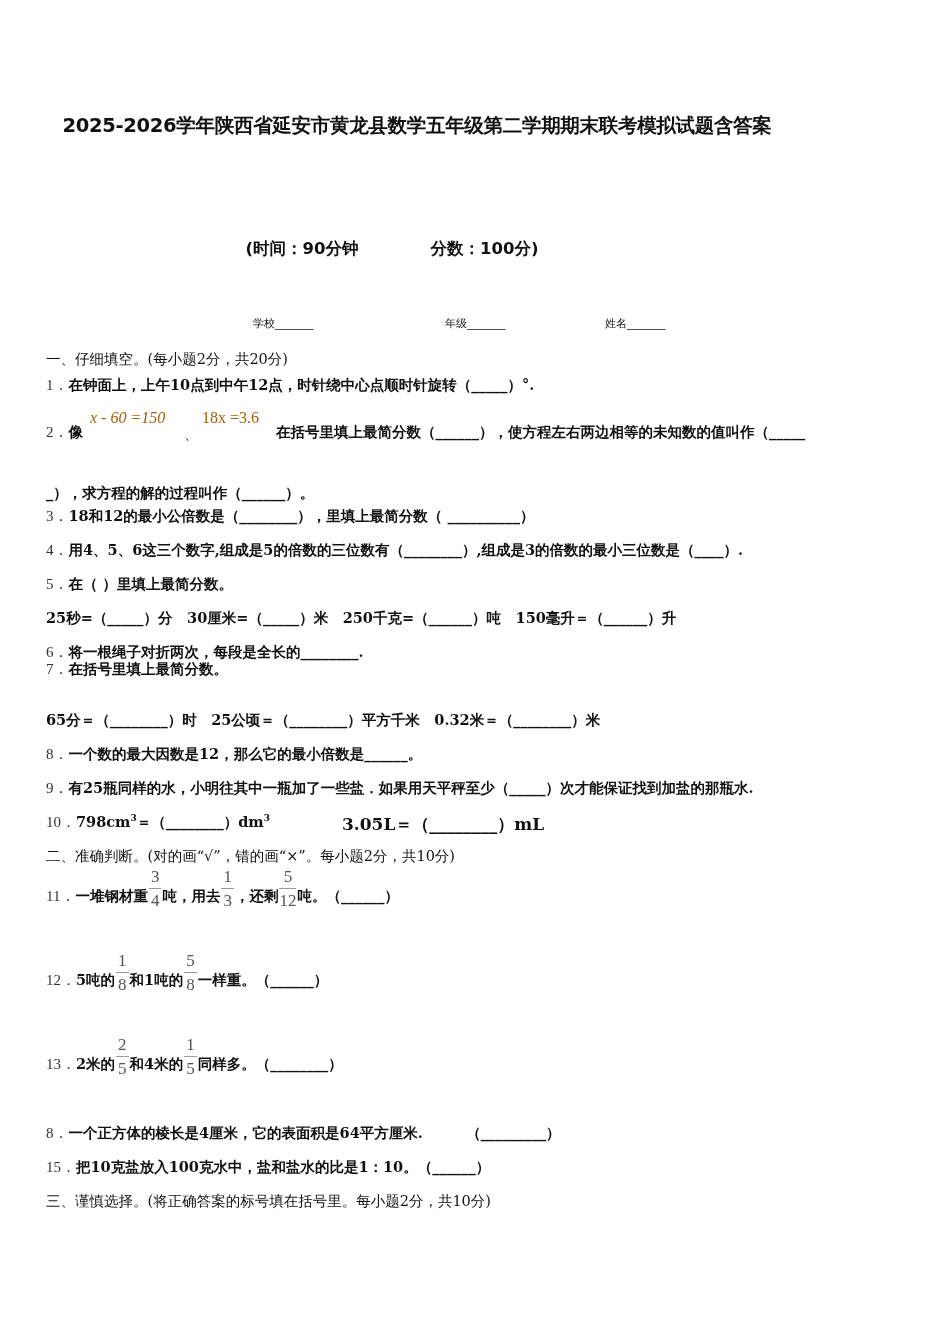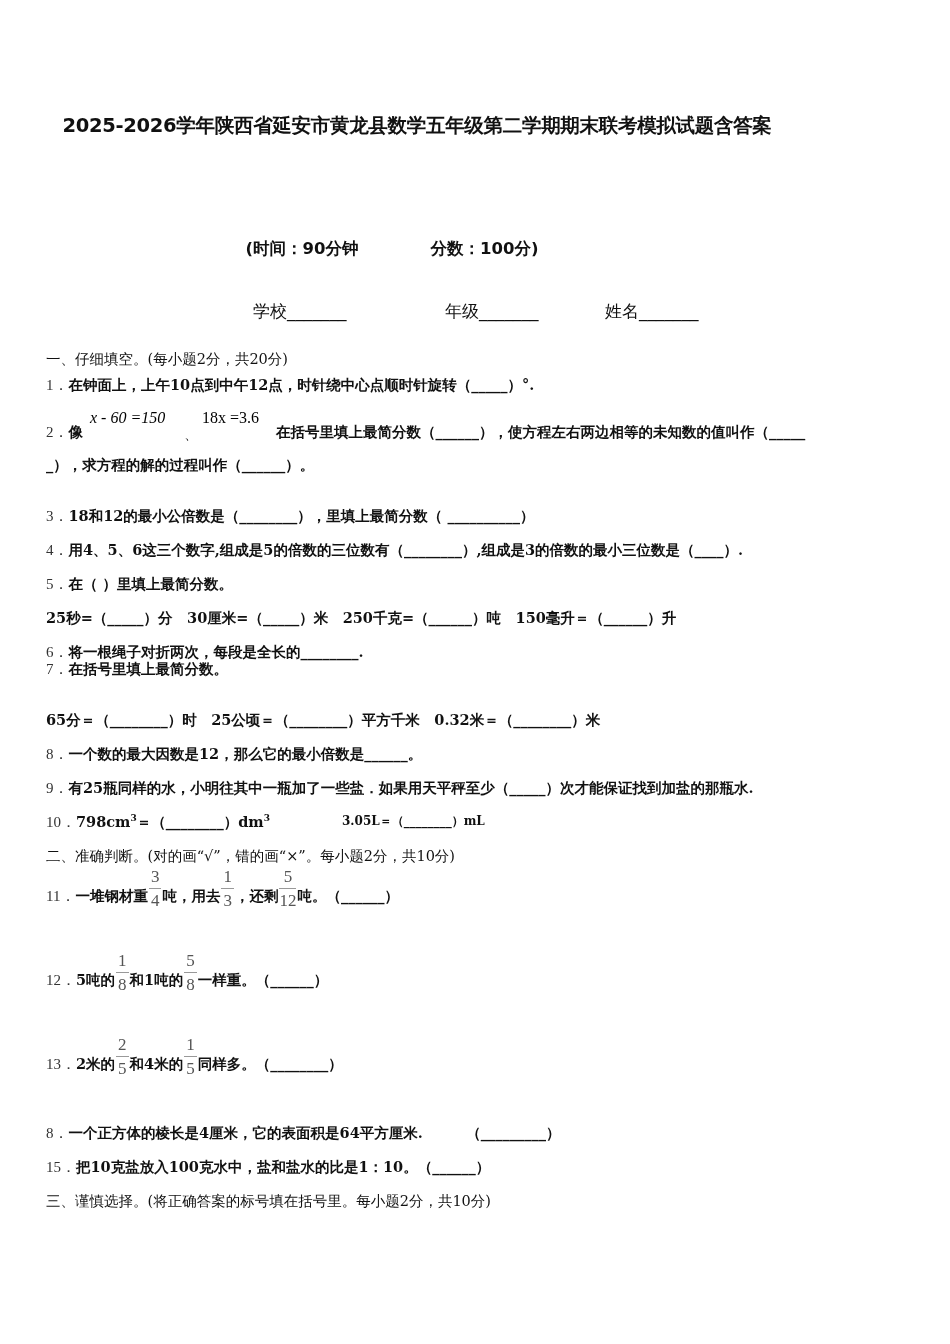--- a/index.html
+++ b/index.html
@@ -6,26 +6,26 @@
   body { width: 950px; height: 1344px; position: relative; overflow: hidden;
          font-family: "DejaVu Serif", "Liberation Serif", serif; color: #111; }
   .abs { position: absolute; white-space: nowrap; }
   .title { top: 112px; left: 0; width: 834px; text-align: center;
            font-family: "DejaVu Sans", "Liberation Sans", sans-serif;
            font-weight: bold; font-size: 19.5px; letter-spacing: -0.3px; }
   .subtitle { top: 238px; left: 0; width: 784px; text-align: center;
               font-family: "DejaVu Sans", "Liberation Sans", sans-serif;
               font-weight: bold; font-size: 16.5px; }
   .subtitle .gap { display: inline-block; width: 72px; }
-  .info { top: 300px; font-family: "DejaVu Sans", "Liberation Sans", sans-serif; font-size: 17px; }
+  .info { top: 316px; font-family: "DejaVu Sans", "Liberation Sans", sans-serif; font-size: 11px; }
   .line { font-size: 14.5px; left: 46px; }
   .qnum { font-family: "Liberation Serif", serif; font-weight: normal; color: #333; font-size: 15px; }
   .b { font-weight: bold; }
   .section { font-size: 14.5px; left: 46px; text-align: center; }
-  .math { font-family: "Liberation Serif", serif; font-style: normal; color: #000000; font-size: 16px; position: absolute; text-align: center; }
+  .math { font-family: "Liberation Serif", serif; font-style: normal; color: #a16207; font-size: 16px; position: absolute; text-align: center; }
   .frac { display: inline-block; vertical-align: middle; text-align: center;
           font-family: "Liberation Serif", serif; color: #555; font-size: 17px; line-height: 1; margin: 0 1px; position: relative; top: -8px; }
   .frac .n { display: block; padding: 0 2px 3px; border-bottom: 1px solid #999; }
   .frac .d { display: block; padding-top: 3px; }
   sup { font-size: 9px; }
 </style>
 </head>
 <body>
 
 <div class="abs title">2025-2026学年陕西省延安市黄龙县数学五年级第二学期期末联考模拟试题含答案</div>
@@ -44,21 +44,21 @@
   <span class="qnum">1．</span><span class="b">在钟面上，上午10点到中午12点，时针绕中心点顺时针旋转（_____）°.</span>
 </div>
 
 <div class="abs line" style="top:423px; width:870px">
   <span class="qnum">2．</span><span class="b">像</span>
 </div>
 <span class="math" style="left:90px; top:409px; font-style:italic">x - 60 =150</span>
 <span class="abs" style="left:184px; top:426px; font-size:14px">、</span>
 <span class="math" style="left:202px; top:409px">18x =3.6</span>
 <span class="abs b" style="left:276px; top:423px; font-size:14.5px">在括号里填上最简分数（______），使方程左右两边相等的未知数的值叫作（_____</span>
-<div class="abs line b" style="top:456px">_），求方程的解的过程叫作（______）。</div>
+<div class="abs line b" style="top:484px">_），求方程的解的过程叫作（______）。</div>
 
 <div class="abs line" style="top:507px">
   <span class="qnum">3．</span><span class="b">18和12的最小公倍数是（________），里填上最简分数（ __________）</span>
 </div>
 
 <div class="abs line" style="top:541px">
   <span class="qnum">4．</span><span class="b">用4、5、6这三个数字,组成是5的倍数的三位数有（________）,组成是3的倍数的最小三位数是（____）.</span>
 </div>
 
 <div class="abs line" style="top:575px">
@@ -79,21 +79,21 @@
   <span class="qnum">8．</span><span class="b">一个数的最大因数是12，那么它的最小倍数是______。</span>
 </div>
 
 <div class="abs line" style="top:779px">
   <span class="qnum">9．</span><span class="b">有25瓶同样的水，小明往其中一瓶加了一些盐．如果用天平秤至少（_____）次才能保证找到加盐的那瓶水.</span>
 </div>
 
 <div class="abs line" style="top:813px">
   <span class="qnum">10．</span><span class="b">798cm</span><sup class="b">3</sup><span class="b">＝（________）dm</span><sup class="b">3</sup>
 </div>
-<span class="abs b" style="left:342px; top:813px; font-size:12px">3.05L＝（________）mL</span>
+<span class="abs b" style="left:342px; top:813px; font-size:17px">3.05L＝（________）mL</span>
 
 <div class="abs section" style="top:847px">二、准确判断。(对的画“√”，错的画“×”。每小题2分，共10分)</div>
 
 <div class="abs line" style="top:876px">
   <span class="qnum">11．</span><span class="b">一堆钢材重</span><span class="frac"><span class="n">3</span><span class="d">4</span></span><span class="b">吨，用去</span><span class="frac"><span class="n">1</span><span class="d">3</span></span><span class="b">，还剩</span><span class="frac"><span class="n">5</span><span class="d">12</span></span><span class="b">吨。（______）</span>
 </div>
 
 <div class="abs line" style="top:960px">
   <span class="qnum">12．</span><span class="b">5吨的</span><span class="frac"><span class="n">1</span><span class="d">8</span></span><span class="b">和1吨的</span><span class="frac"><span class="n">5</span><span class="d">8</span></span><span class="b">一样重。（______）</span>
 </div>

